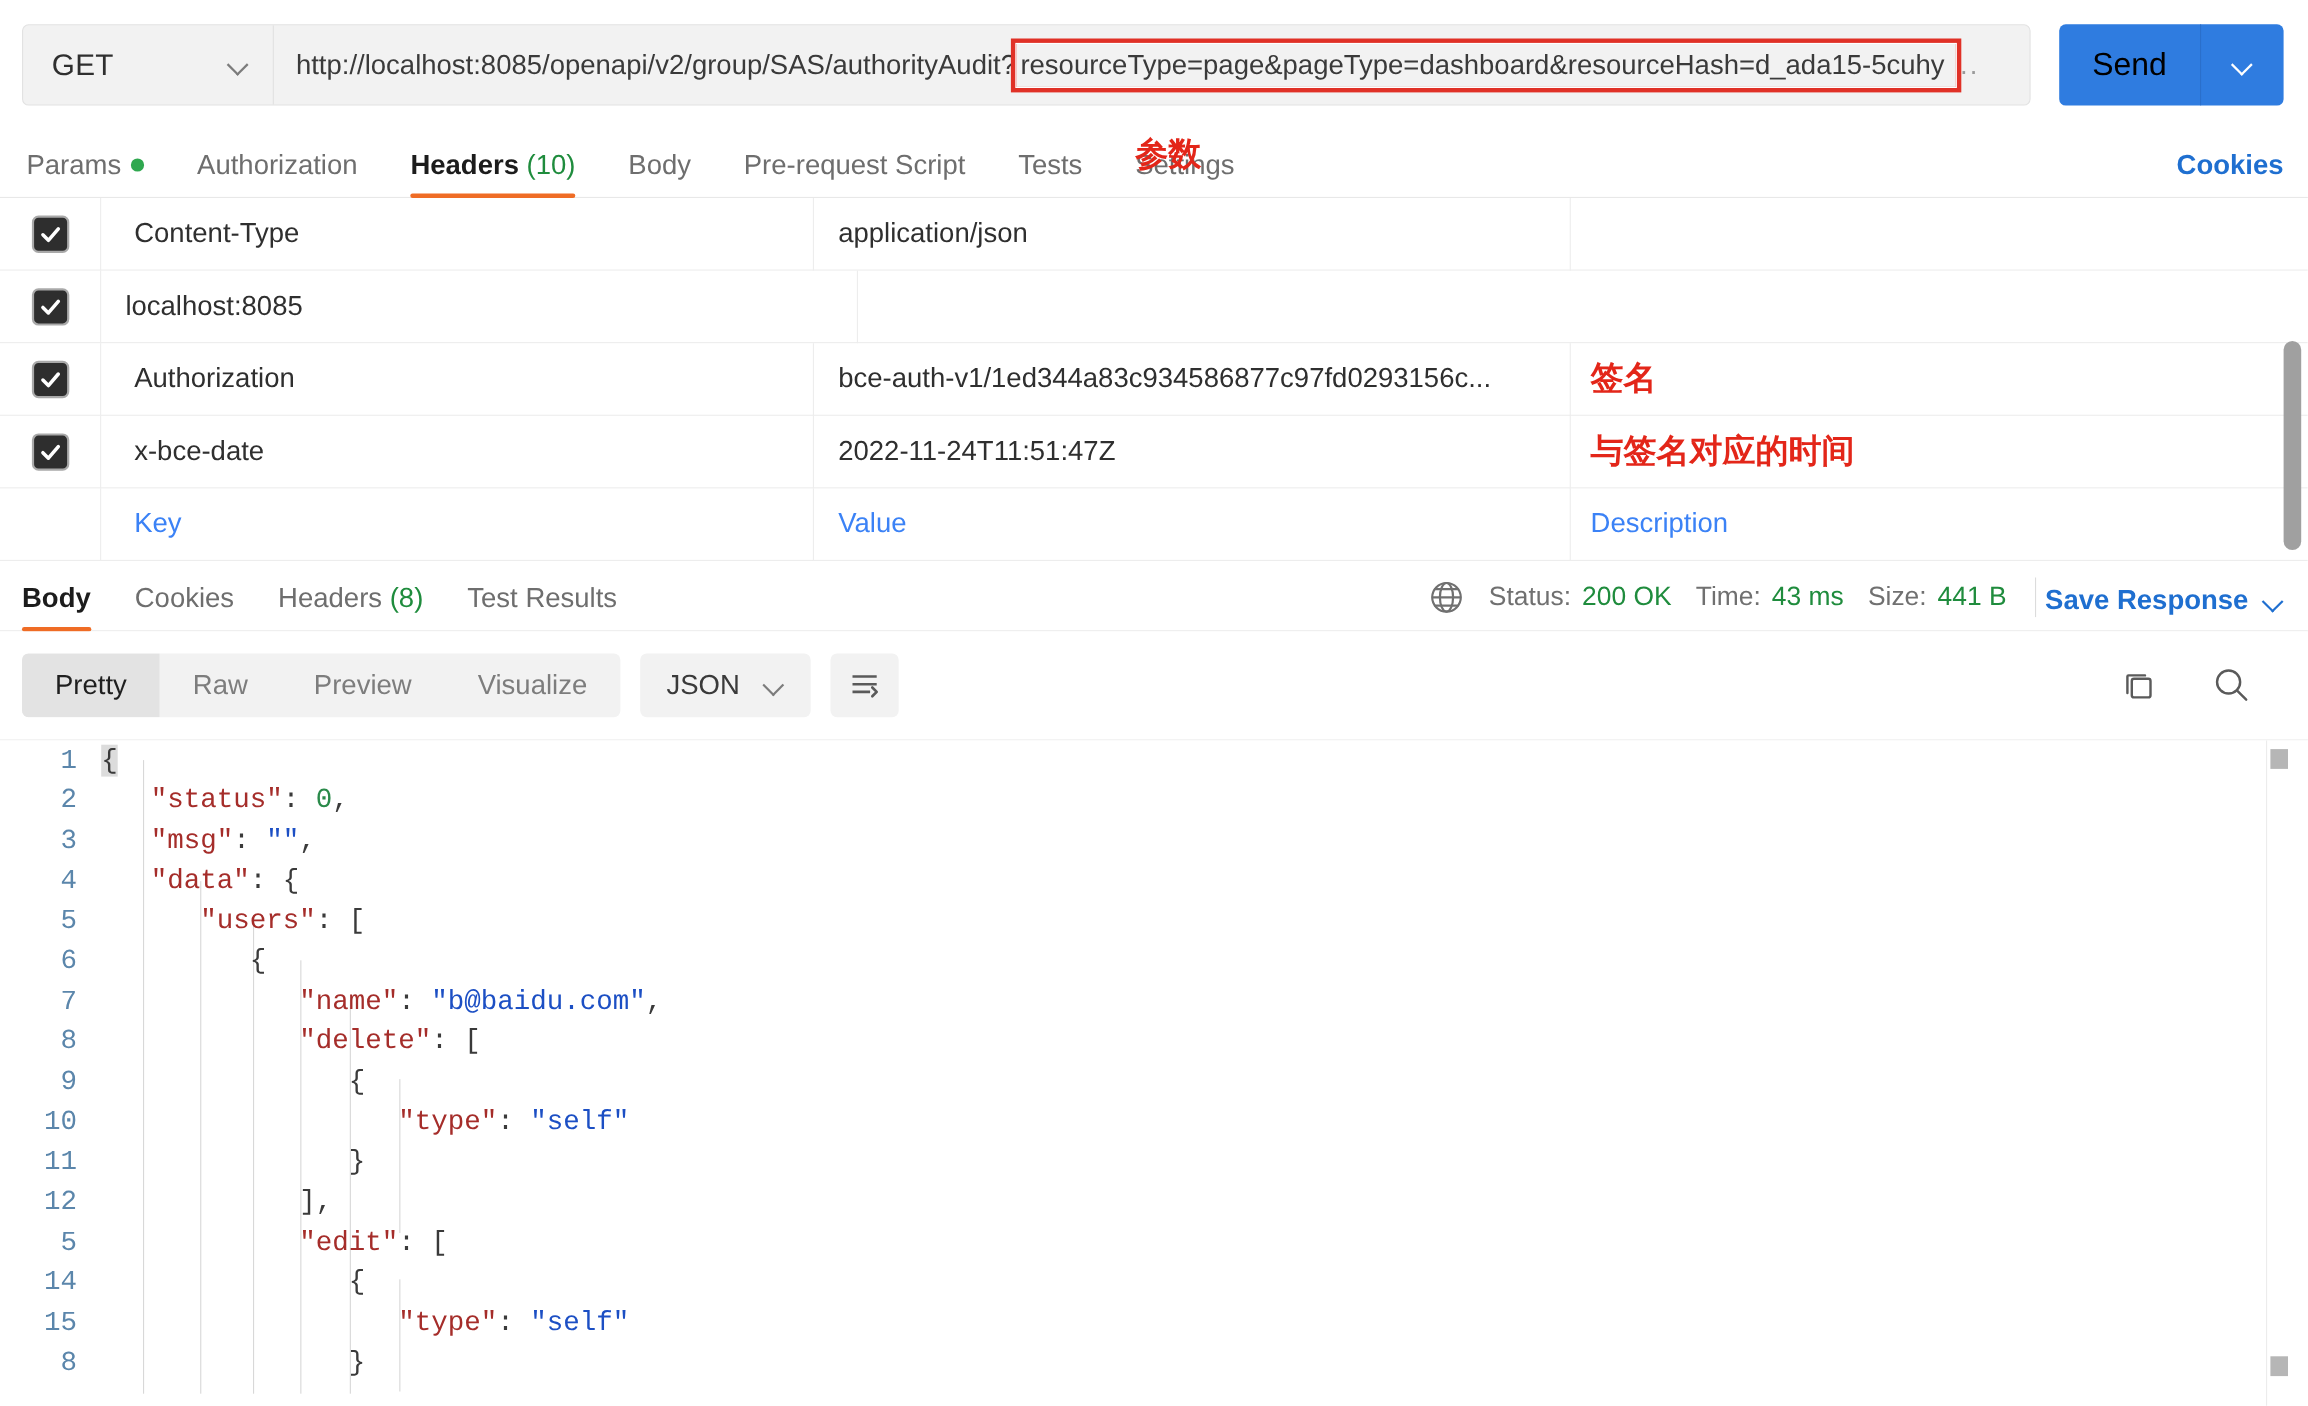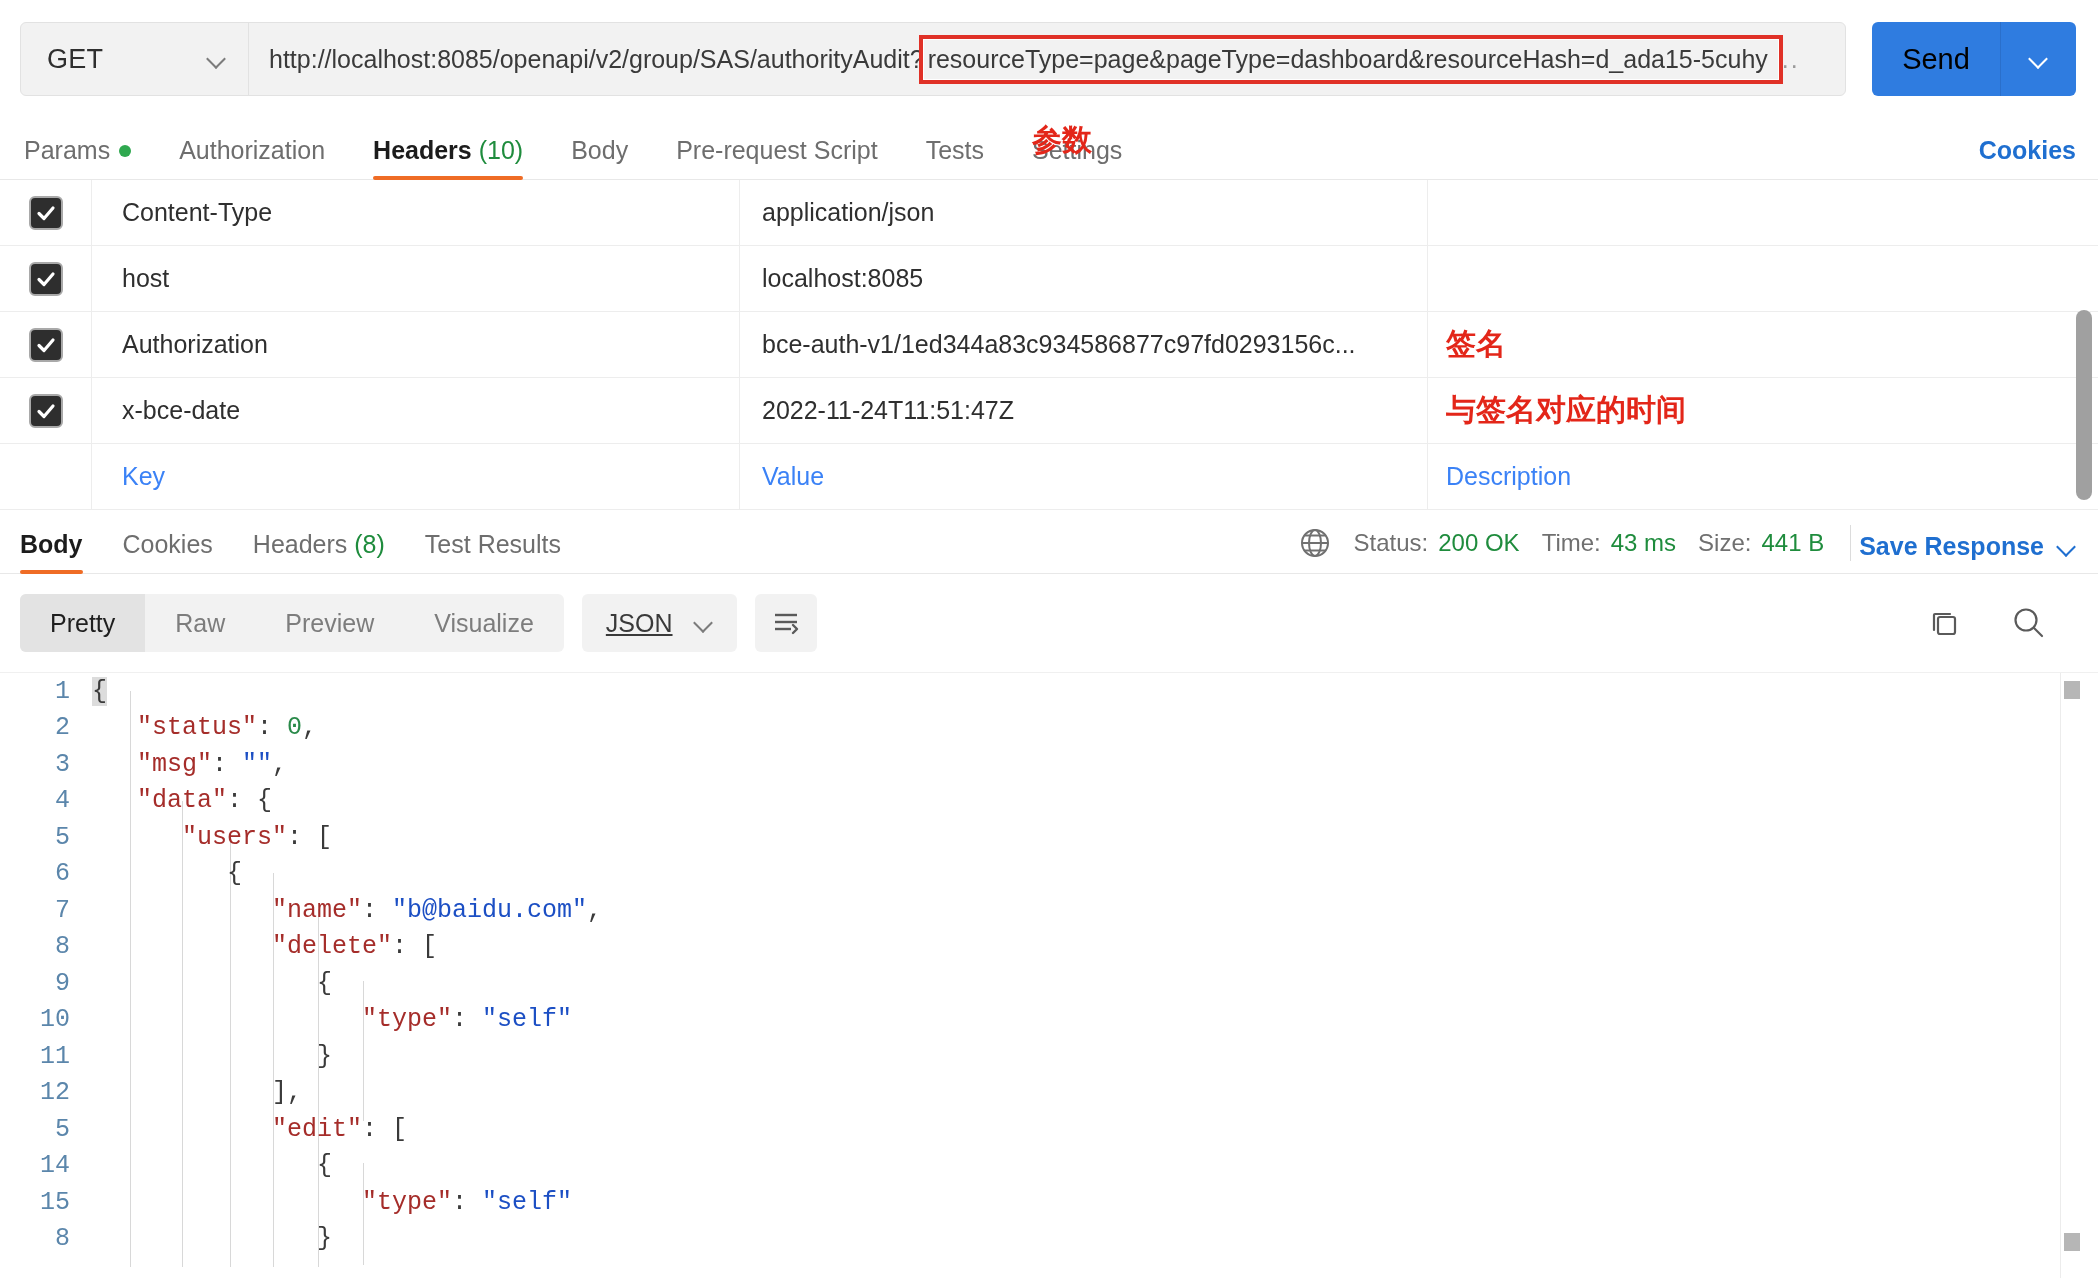--- a/index.html
+++ b/index.html
@@ -179,21 +179,21 @@
     height: 58px;
   }
   .seg-item {
     display: flex; align-items: center; justify-content: center;
     padding: 0 30px; font-size: 25px; color: #7d7d7d; cursor: pointer;
   }
   .seg-item.active { background: #e3e3e3; color: #1f1f1f; }
   .dd-json {
     margin-left: 18px; height: 58px; display: flex; align-items: center;
     gap: 22px; padding: 0 24px; background: #f2f2f2; border-radius: 6px;
-    font-size: 25px; color: #3a3a3a; cursor: pointer; text-decoration: underline;
+    font-size: 25px; color: #3a3a3a; cursor: pointer;
   }
   .icon-btn {
     margin-left: 18px; width: 62px; height: 58px; background: #f2f2f2;
     border-radius: 6px; display: flex; align-items: center;
     justify-content: center; cursor: pointer;
   }
   .tb-right { margin-left: auto; display: flex; align-items: center; gap: 48px; padding-right: 30px;}
   .plain-icon { cursor: pointer; display: flex; align-items: center; }
 
   
@@ -292,21 +292,20 @@
   </div>
 
   <div class="hrow">
     <div class="cell-check">
       <div class="cbox">
         <svg width="22" height="22" viewBox="0 0 22 22">
             <path d="M4 11.5 L9 16.5 L18 6" stroke="#fff" stroke-width="3.2" fill="none" stroke-linecap="round" stroke-linejoin="round"></path>
           </svg>
       </div>
     </div>
-    <div class="cell-key">host</div>
     <div class="cell-val">localhost:8085</div>
     <div class="cell-desc"></div>
   </div>
 
   <div class="hrow">
     <div class="cell-check">
       <div class="cbox">
         <svg width="22" height="22" viewBox="0 0 22 22">
             <path d="M4 11.5 L9 16.5 L18 6" stroke="#fff" stroke-width="3.2" fill="none" stroke-linecap="round" stroke-linejoin="round"></path>
           </svg>

